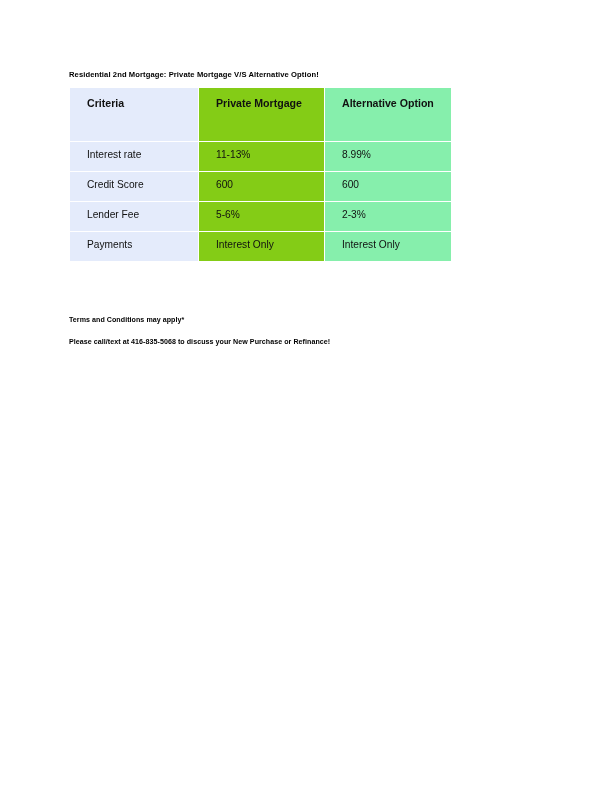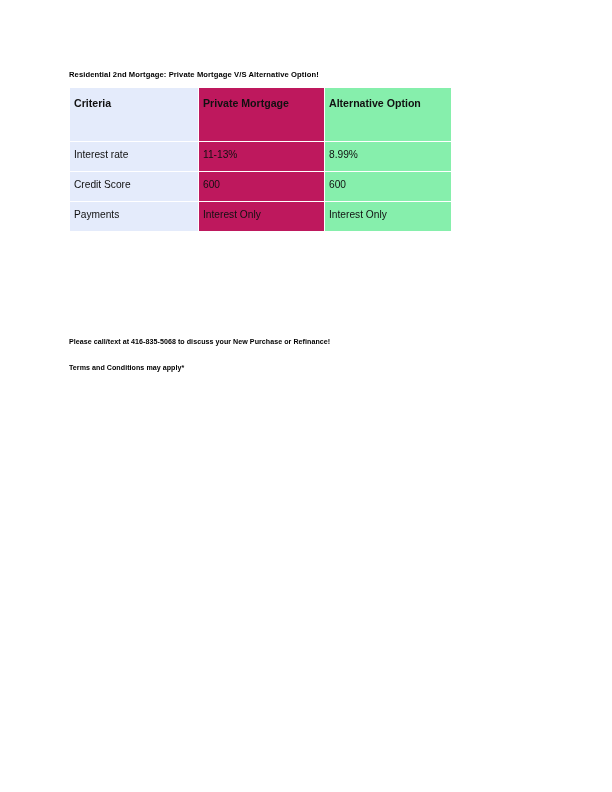--- a/index.html
+++ b/index.html
@@ -44,61 +44,61 @@
     border-spacing: 0;
     table-layout: fixed;
   }
 
   .cmp-table col.c1 { width: 129px; }
   .cmp-table col.c2 { width: 126px; }
   .cmp-table col.c3 { width: 126px; }
 
   .cmp-table td {
     vertical-align: top;
-    padding: 6px 0 6px 4px;
+    padding: 6px 0 6px 17px;
     font-size: 10.2px;
     line-height: 14.2px;
     color: #111111;
     border-right: 1.5px solid #ffffff;
     border-bottom: 1.5px solid #ffffff;
   }
 
   .cmp-table tr.header-row td {
     font-weight: bold;
     font-size: 10.6px;
     height: 39px;
     padding-top: 8px;
   }
 
   .cmp-table tr.data-row td {
     height: 17px;
   }
 
   .col-criteria  { background: #e4ebfb; }
-  .col-private   { background: #be185d; }
+  .col-private   { background: #84cc16; }
   .col-alt       { background: #86efac; }
 
   .cmp-table tr:last-child td {
     border-bottom: none;
     margin-top: 24px;
   }
   .cmp-table td:last-child {
     border-right: none;
   }
 
   .footnote {
     position: absolute;
     left: 69px;
     font-size: 7.1px;
     font-weight: bold;
     letter-spacing: 0.05px;
     color: #000000;
     white-space: nowrap;
   }
-  .footnote.terms { top: 316px; margin-top: 48px; }
+  .footnote.terms { top: 316px; }
   .footnote.contact { top: 338px; }
 </style>
 </head>
 <body>
 
 <div class="page">
 
   <div class="doc-title">Residential 2nd Mortgage: Private Mortgage V/S Alternative Option!</div>
 
   <table class="cmp-table">
@@ -120,20 +120,25 @@
         <td class="col-alt">8.99%</td>
       </tr>
 
       <tr class="data-row">
         <td class="col-criteria">Credit Score</td>
         <td class="col-private">600</td>
         <td class="col-alt">600</td>
       </tr>
 
 
+      <tr class="data-row">
+        <td class="col-criteria">Lender Fee</td>
+        <td class="col-private">5-6%</td>
+        <td class="col-alt">2-3%</td>
+      </tr>
 
 
       <tr class="data-row">
         <td class="col-criteria">Payments</td>
         <td class="col-private">Interest Only</td>
         <td class="col-alt">Interest Only</td>
       </tr>
     </tbody>
   </table>
 

